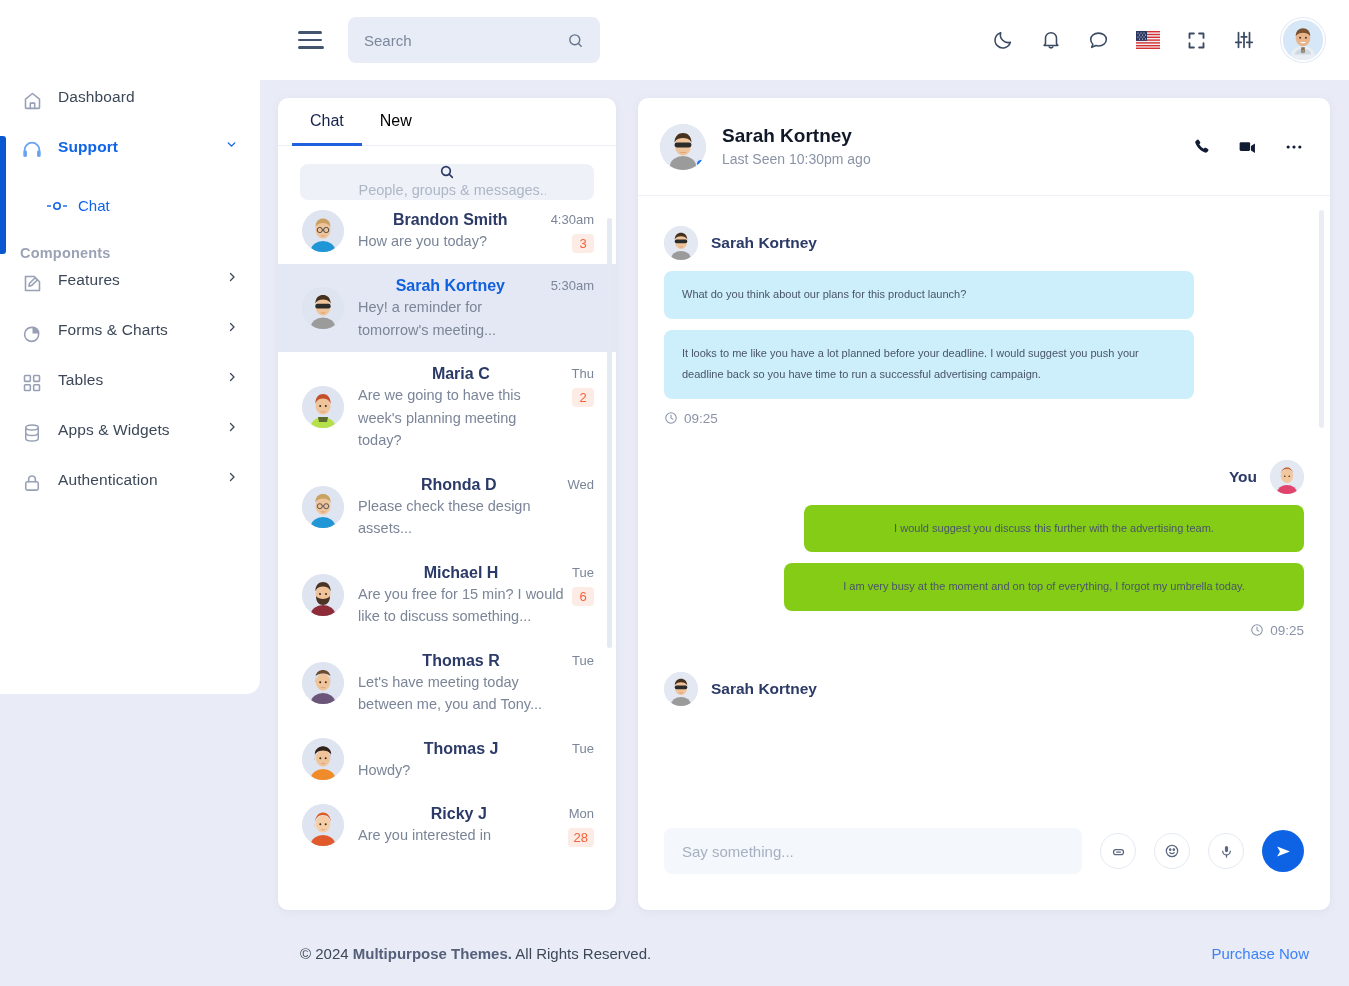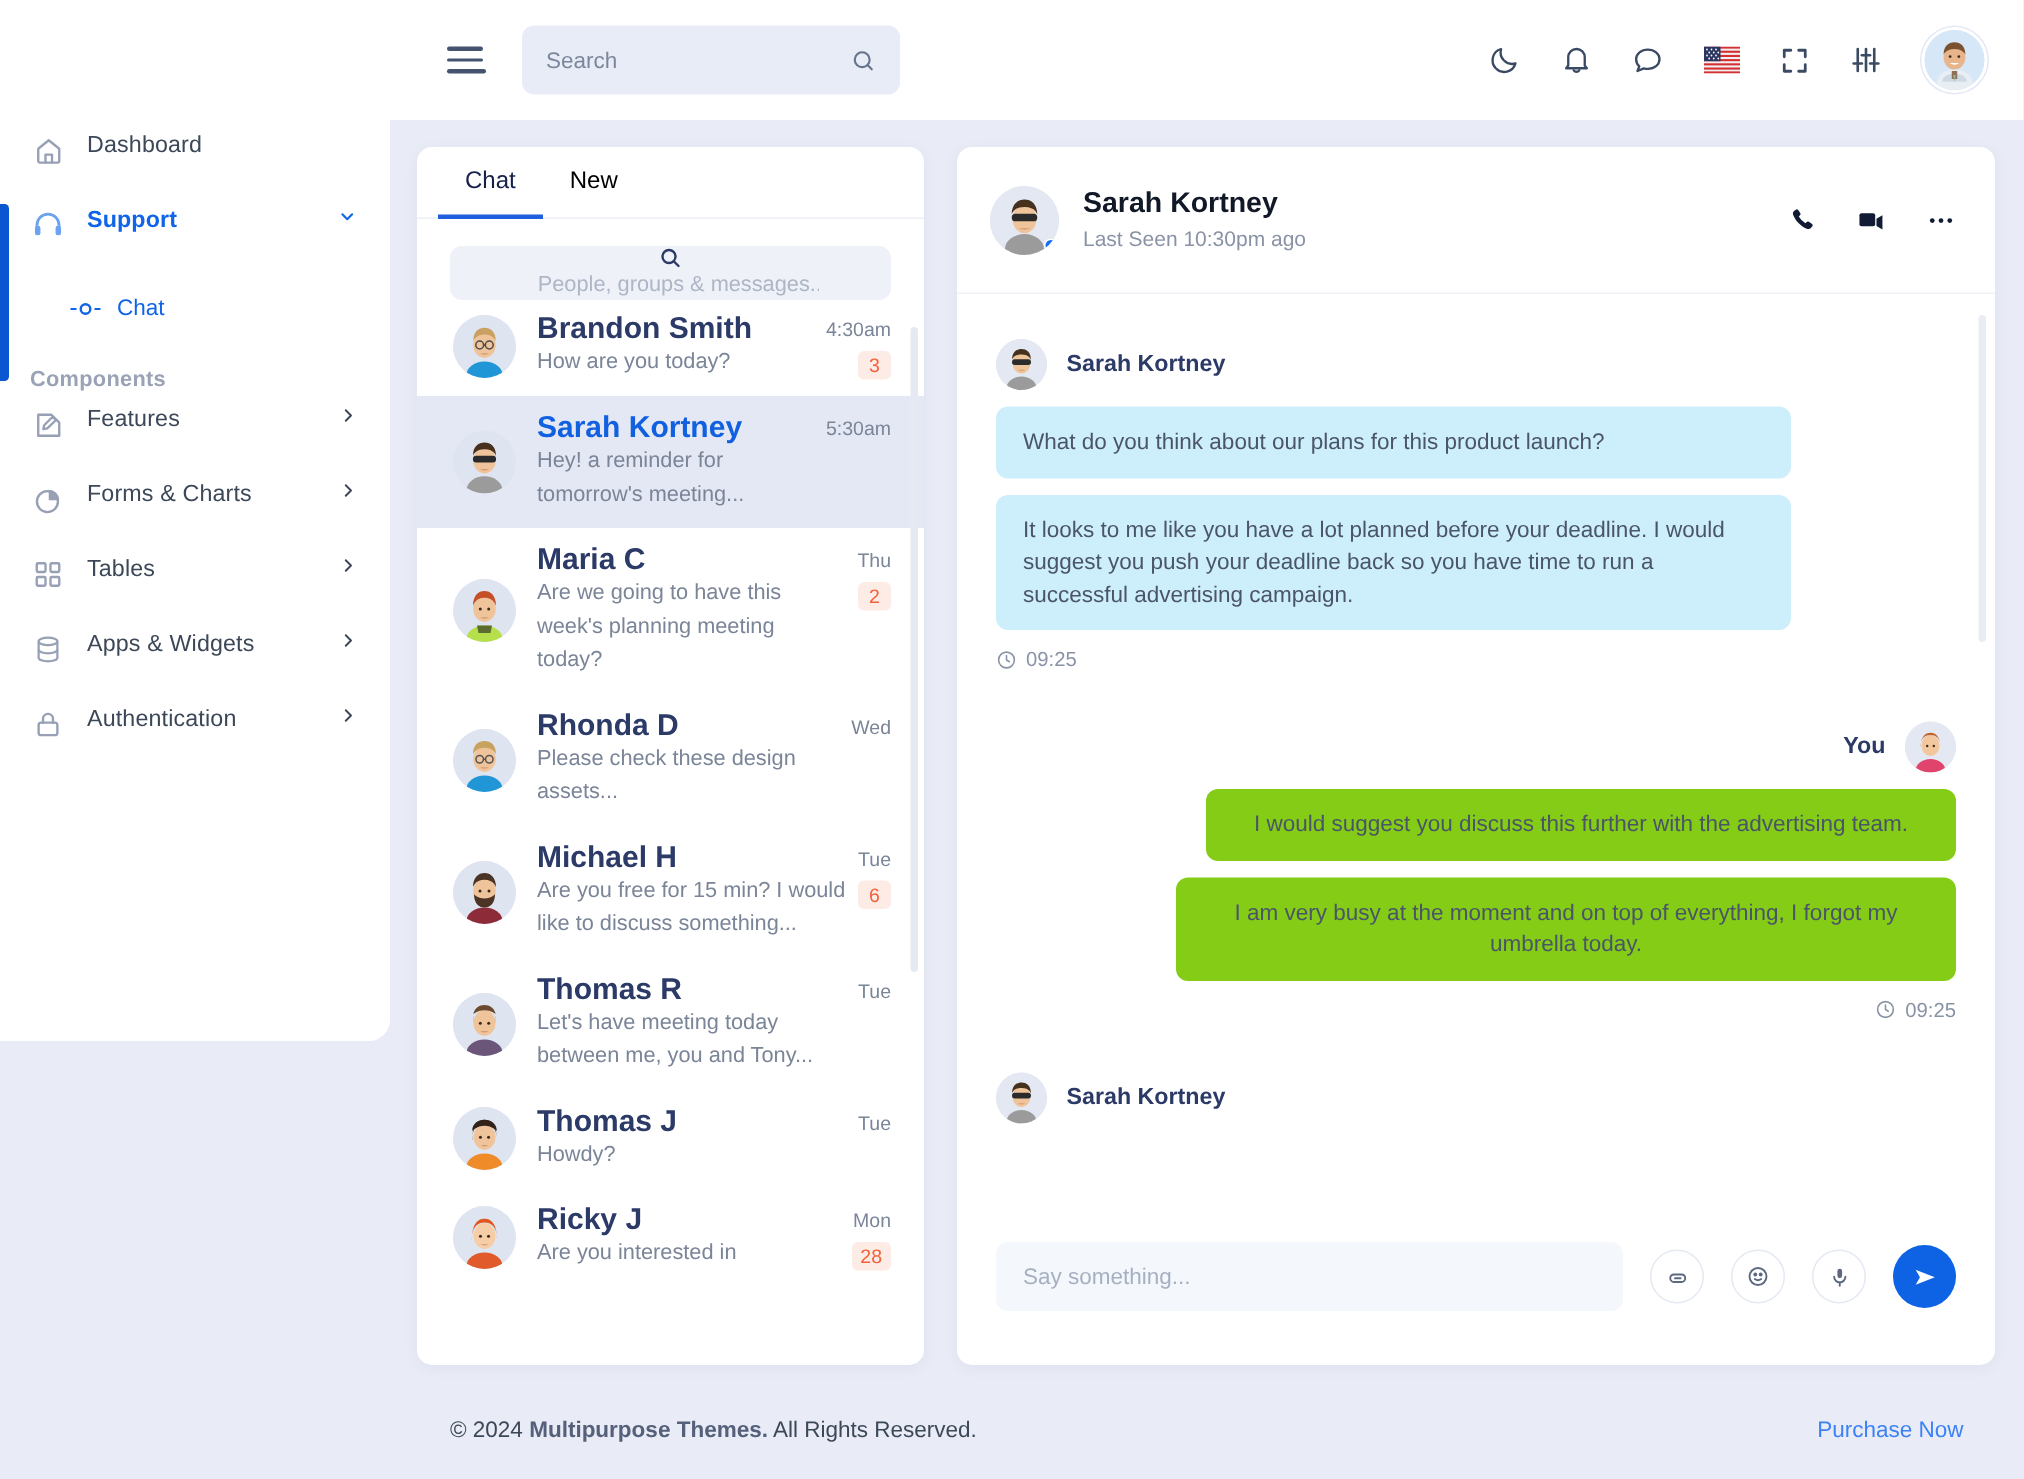--- a/index.html
+++ b/index.html
@@ -145,21 +145,21 @@
   .chat-row {
     display: flex; padding: 11px 22px 11px 24px; cursor: pointer; position: relative;
   }
   .chat-row.selected { background: #e4e8f4; }
   .chat-av {
     width: 42px; height: 42px; flex: 0 0 42px; border-radius: 50%;
     background: #dde3f0; margin-right: 14px; overflow: hidden; position: relative;
     align-self: center;
   }
   .chat-mid { flex: 1 1 auto; min-width: 0; }
-  .chat-name { font-size: 20px; font-weight: bold; color: #2b3a67; line-height: 21px; }
+  .chat-name { font-size: 16px; font-weight: bold; color: #2b3a67; line-height: 21px; text-align: center; }
   .chat-row.selected .chat-name { color: #1160e0; }
   .chat-msg { font-size: 14.5px; color: #7b8598; line-height: 22.5px; }
   .chat-right { flex: 0 0 auto; text-align: right; padding-left: 8px; padding-top: 1px; }
   .chat-time { font-size: 13px; color: #7b8598; line-height: 19px; white-space: nowrap; }
   .chat-badge {
     display: inline-block; margin-top: 5px;
     min-width: 22px; padding: 2px 6px; border-radius: 4px;
     background: #fdece6; color: #f4613a; font-size: 13px; text-align: center;
   }
   #list-scrollbar {
@@ -202,21 +202,21 @@
   .msg-group { padding: 0 26px; }
   .msg-head { display: flex; align-items: center; gap: 13px; }
   .msg-head.right { justify-content: flex-end; }
   .msg-av {
     width: 34px; height: 34px; border-radius: 50%;
     background: #dde3f0; overflow: hidden; position: relative; flex: 0 0 34px;
   }
   .msg-who { font-size: 15.5px; font-weight: bold; color: #2b3a67; }
   .bubble {
     border-radius: 8px; padding: 13px 18px;
-    font-size: 15px; line-height: 21.5px; color: #4a5568;
+    font-size: 11px; line-height: 21.5px; color: #4a5568;
     max-width: 530px; margin-top: 11px;
   }
   .bubble.them { background: #cdeefb; }
   .bubble.me { background: #84cc16; text-align: center; margin-left: auto; }
   .stamp {
     display: flex; align-items: center; gap: 6px;
     font-size: 13.5px; color: #8a93a6; margin-top: 12px;
   }
   .stamp.right { justify-content: flex-end; }
 

